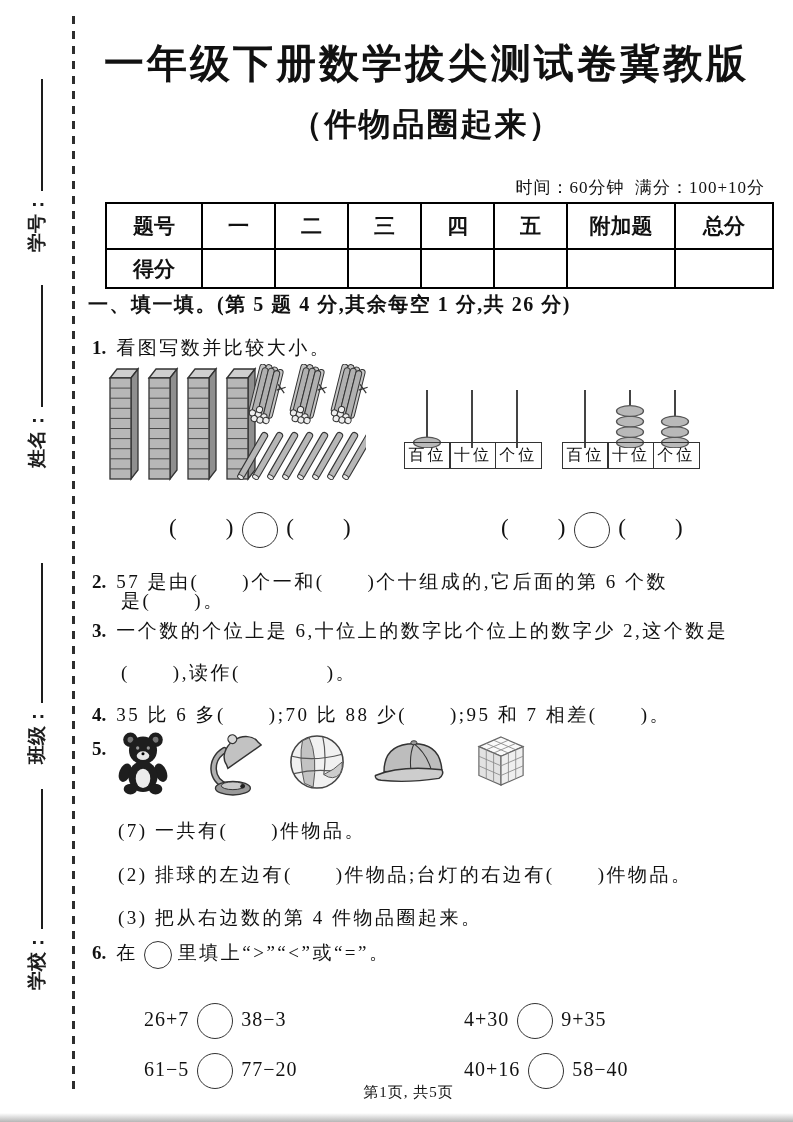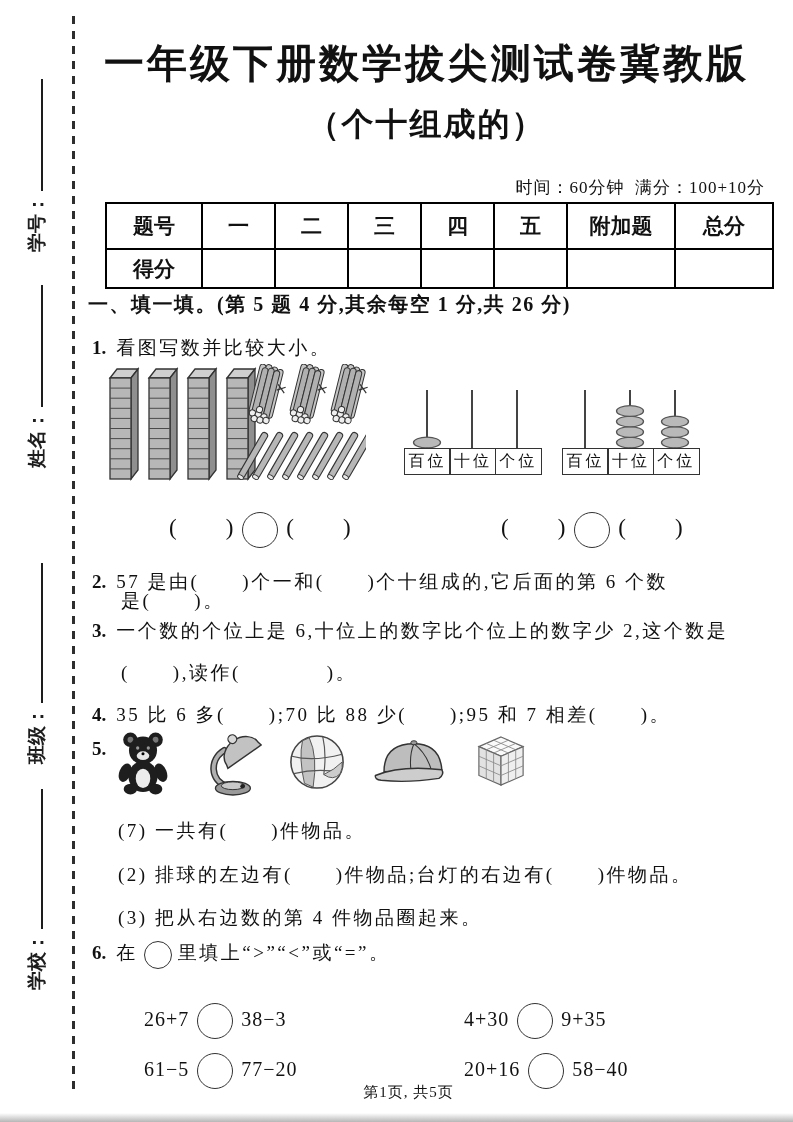--- a/index.html
+++ b/index.html
@@ -29,21 +29,21 @@
   .qnum{font-weight:bold;font-size:19px;margin-right:10px;letter-spacing:0;}
   .cmp-circle{display:inline-block;width:34px;height:34px;border:1.6px solid #333;border-radius:50%;
     vertical-align:middle;margin:0 8px;}
   .sm-circle{display:inline-block;width:26px;height:26px;border:1.5px solid #333;border-radius:50%;
     vertical-align:middle;margin:0 6px;}
   .blankgrp{font-size:23px;letter-spacing:1px;white-space:pre;}
   .expr{font-size:20px;letter-spacing:1px;white-space:pre;}
   
   .abacus{position:absolute;width:143px;height:87px;}
   .abacus-canvas{position:absolute;left:0;top:0;width:143px;height:58px;}
-  .abacus-labels{position:absolute;left:0;top:58px;display:flex;}
+  .abacus-labels{position:absolute;left:0;top:52px;display:flex;}
   .abacus-labels .cell{width:45px;height:25px;border:1.6px solid #333;margin-left:-1.6px;
     display:flex;align-items:center;justify-content:center;font-size:16px;letter-spacing:3px;}
   .abacus-labels .cell:first-child{margin-left:0;}
   
   .icon-row{display:flex;align-items:center;gap:26px;}
   .footer{left:0;width:793px;top:1083px;text-align:center;font-size:15px;letter-spacing:1px;padding-left:12px;}
   .scan-edge{left:0;bottom:0;width:793px;height:9px;
     background:linear-gradient(to bottom,rgba(255,255,255,0),rgba(110,110,110,.5));}
 </style>
 </head>
@@ -60,21 +60,21 @@
     <span>姓名：</span><span class="fld-line" style="width:122px;"></span>
   </div>
   <div class="sidebar-field" style="left:24px;top:764px;">
     <span>班级：</span><span class="fld-line" style="width:140px;"></span>
   </div>
   <div class="sidebar-field" style="left:24px;top:990px;">
     <span>学校：</span><span class="fld-line" style="width:140px;"></span>
   </div>
 
   <div class="abs title">一年级下册数学拔尖测试卷冀教版</div>
-  <div class="abs subtitle">（个十组成的）</div>
+  <div class="abs subtitle">（件物品圈起来）</div>
   <div class="abs meta">时间：60分钟  满分：100+10分</div>
 
   <table class="score abs" style="left:105px;top:202px;">
     <tbody>
         <tr class="hd">
       <td style="width:94px">题号</td>
       <td style="width:71px">一</td>
       <td style="width:71px">二</td>
       <td style="width:71px">三</td>
       <td style="width:71px">四</td>
@@ -377,18 +377,18 @@
   <div class="abs expr" style="left:120px;top:980px;">
     <span>26+7</span><span class="cmp-circle"></span><span>38−3</span>
   </div>
   <div class="abs expr" style="left:440px;top:980px;">
     <span>4+30</span><span class="cmp-circle"></span><span>9+35</span>
   </div>
   <div class="abs expr" style="left:120px;top:1030px;">
     <span>61−5</span><span class="cmp-circle"></span><span>77−20</span>
   </div>
   <div class="abs expr" style="left:440px;top:1030px;">
-    <span>20+16</span><span class="cmp-circle"></span><span>58−40</span>
+    <span>40+16</span><span class="cmp-circle"></span><span>58−40</span>
   </div>
 
   <div class="abs footer">第1页, 共5页</div>
   <div class="abs scan-edge"></div>
 </div>
 
 </body></html>

